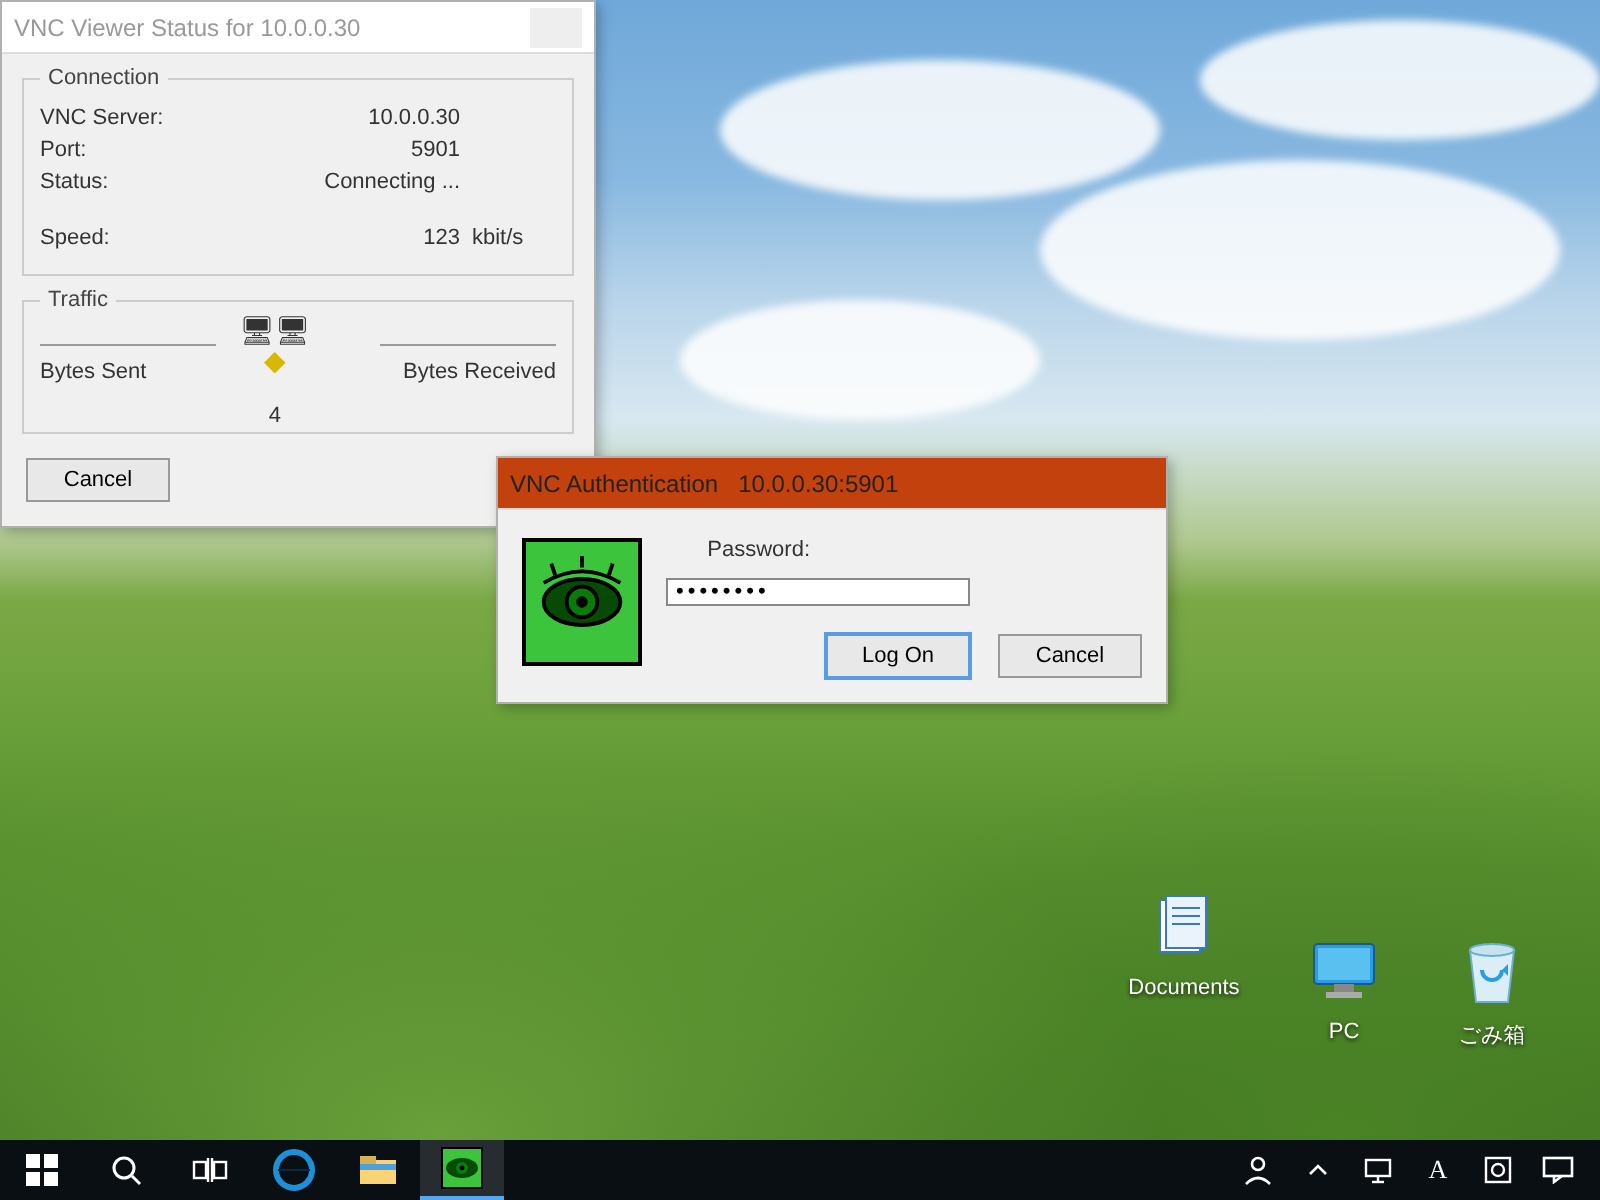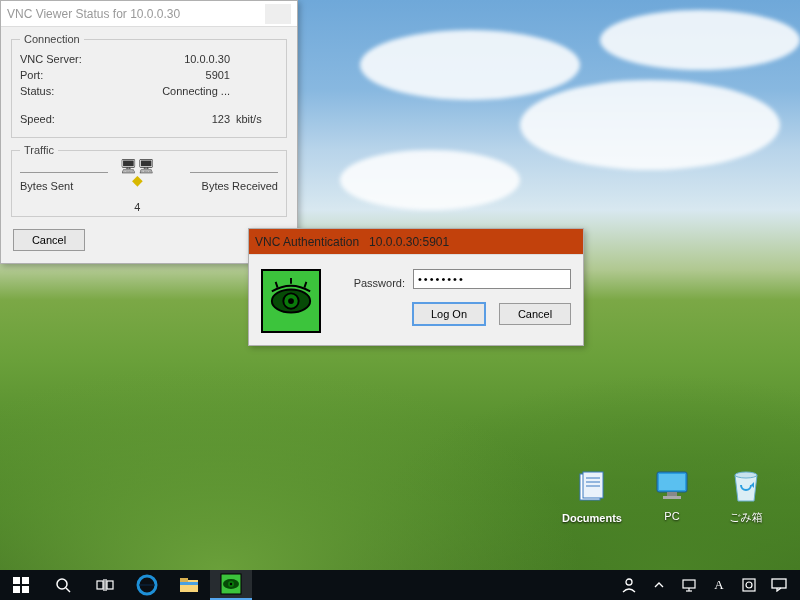--- a/index.html
+++ b/index.html
@@ -43,29 +43,29 @@
   .btn:focus, .btn.primary { outline:2px solid #5a9de4; outline-offset:-1px; }
 
   
   .win-auth { left:248px; top:228px; width:336px; }
   .win-auth .titlebar { background:#c2410c; }
   .win-auth .titlebar .title { color:#222; }
   .auth-body { display:flex; padding:14px 12px 12px; gap:12px; align-items:flex-start; }
   .eye-icon { width:64px; height:64px; background:#3cc43c; border:2px solid #000; display:flex; align-items:center; justify-content:center; }
   .eye-icon svg { width:46px; height:46px; }
   .auth-form { flex:1; }
-  .auth-row { display:flex; align-items:flex-end; gap:8px; margin-bottom:14px; }
+  .auth-row { display:flex; align-items:flex-start; gap:8px; margin-bottom:14px;flex-direction:column; }
   .auth-row label { width:72px; text-align:right; font-size:11px; }
   .auth-row input { flex:1; height:20px; border:1px solid #888; padding:0 4px; font-size:11px; letter-spacing:2px; }
   .auth-btns { display:flex; gap:14px; justify-content:flex-start; margin-left:80px; }
 
   
   .desk-icon { position:absolute; width:72px; text-align:center; color:#fff; font-size:11px; text-shadow:0 1px 2px rgba(0,0,0,.8); }
   .desk-icon .glyph { width:40px; height:40px; margin:0 auto 4px; display:flex; align-items:center; justify-content:center; }
-  .di1 { left:556px; top:468px;font-weight:bold; }
+  .di1 { left:556px; top:444px; }
   .di2 { left:636px; top:466px; }
   .di3 { left:710px; top:466px; }
 
   
   .taskbar { position:absolute; left:0; right:0; bottom:0; height:30px; background:#0a0f14; display:flex; align-items:center; color:#fff; font-size:12px; }
   .tb-left, .tb-right { display:flex; align-items:center; height:100%; }
   .tb-item { width:42px; height:100%; display:flex; align-items:center; justify-content:center; cursor:pointer; }
   .tb-item.active { border-bottom:2px solid #56a8f0; background:rgba(255,255,255,.12); }
   .tb-spacer { flex:1; }
   .tb-right .tb-item { width:30px; font-size:13px; }

